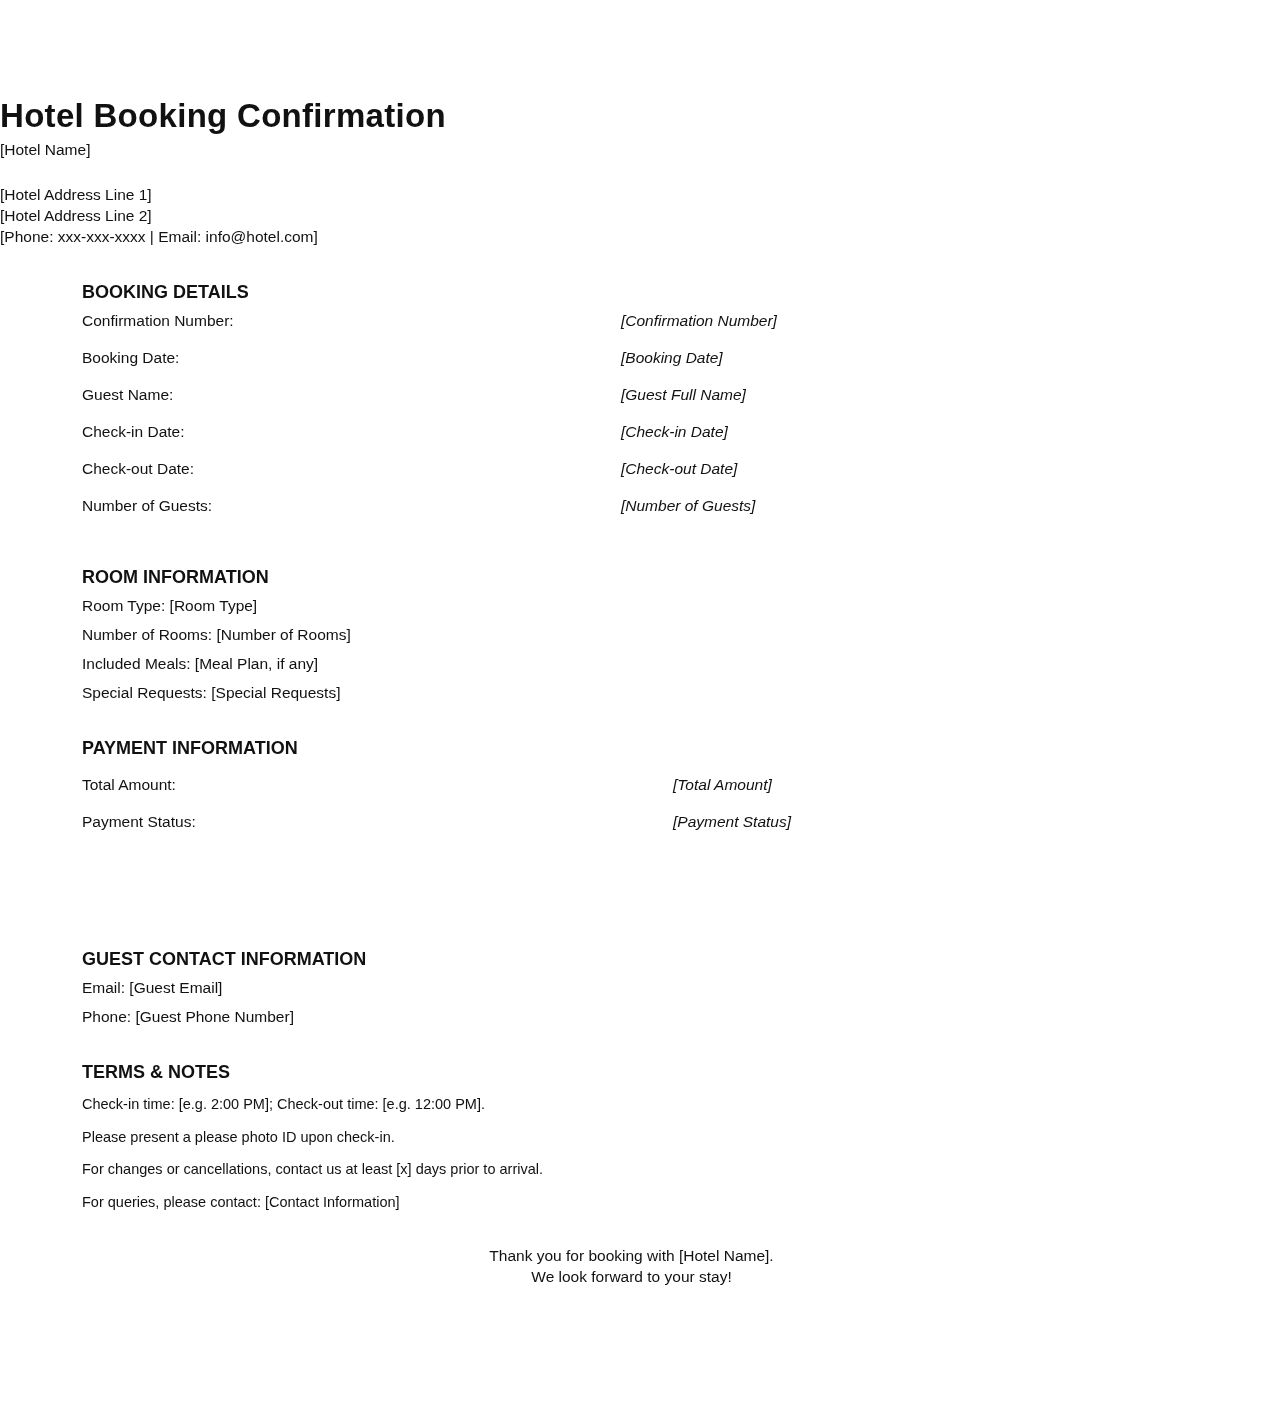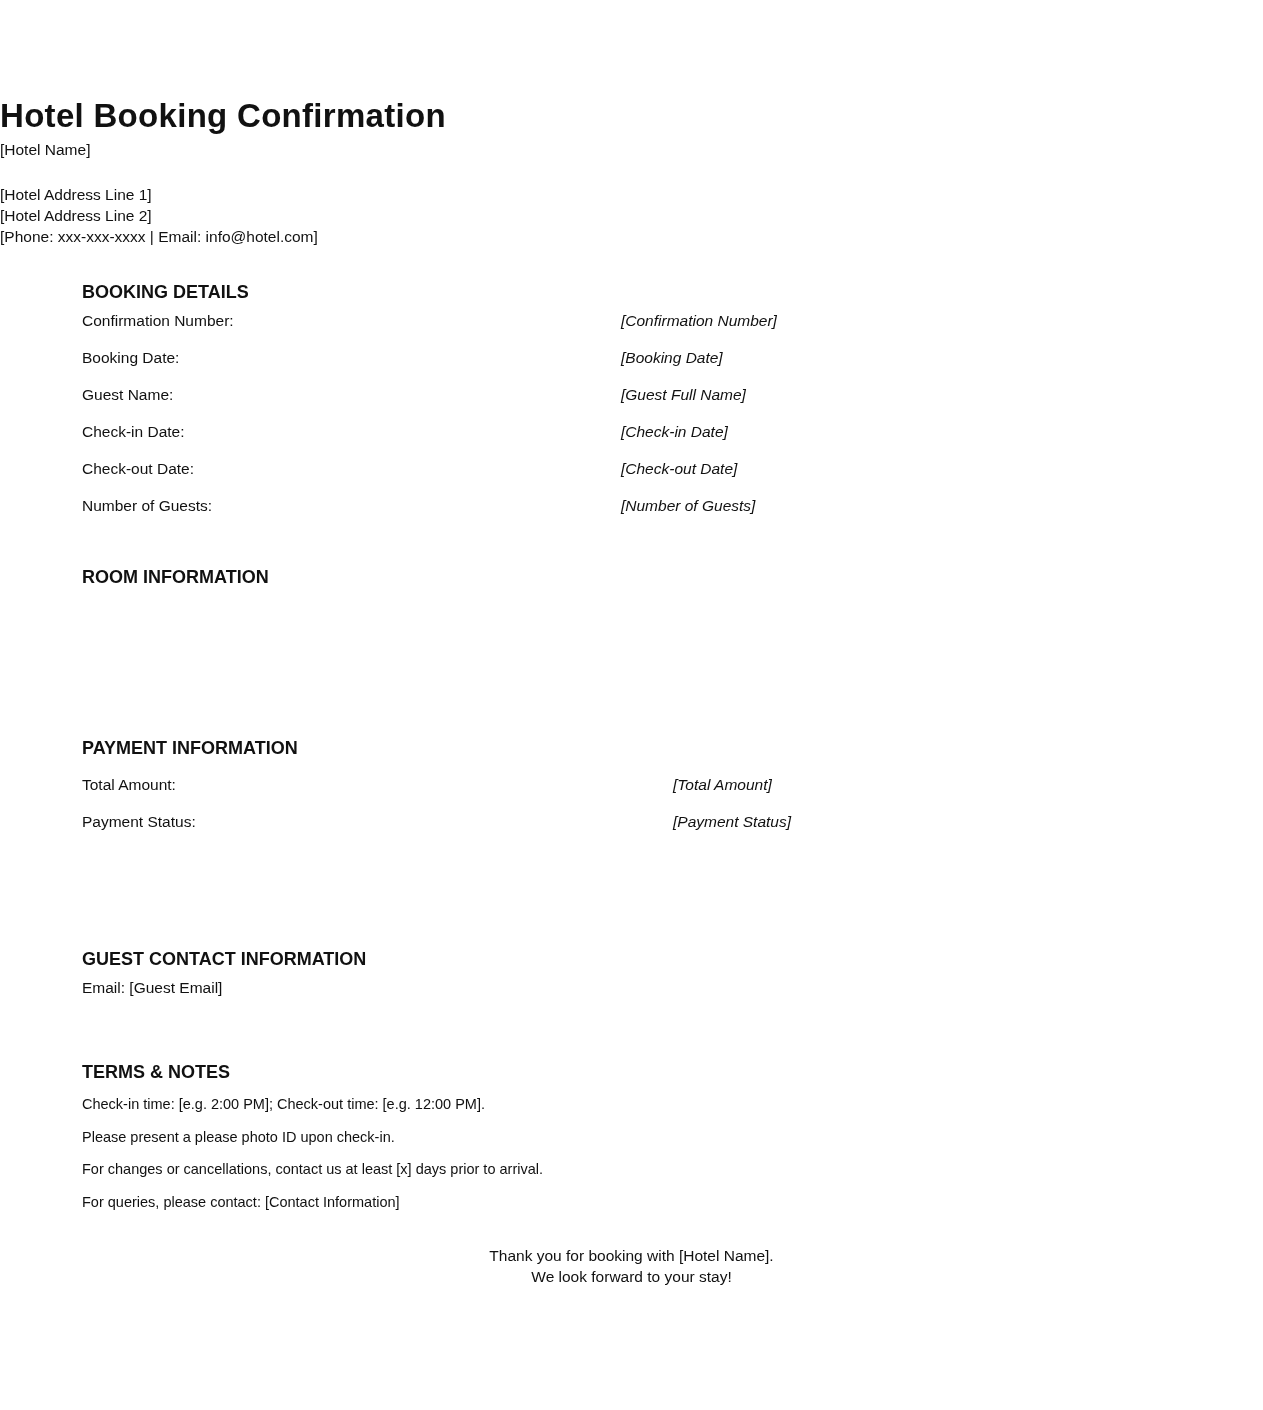--- a/index.html
+++ b/index.html
@@ -122,40 +122,47 @@
     </div>
     <div class="kv-row">
       <span class="kv-label">Number of Guests:</span>
       <span class="kv-value" style="left:539px;">[Number of Guests]</span>
     </div>
   </div>
 </div>
 
 <div class="section" style="top:565px;">
   <h2 class="section-title">ROOM INFORMATION</h2>
+  <div style="margin-top:6px;">
+    <div class="line">Room Type: [Room Type]</div>
+    <div class="line">Number of Rooms: [Number of Rooms]</div>
+    <div class="line">Included Meals: [Meal Plan, if any]</div>
+    <div class="line">Special Requests: [Special Requests]</div>
+  </div>
 </div>
 
 <div class="section" style="top:736px; width:1100px;">
   <h2 class="section-title">PAYMENT INFORMATION</h2>
   <div style="margin-top:14px;">
     <div class="kv-row">
       <span class="kv-label">Total Amount:</span>
       <span class="kv-value" style="left:591px;">[Total Amount]</span>
     </div>
     <div class="kv-row">
       <span class="kv-label">Payment Status:</span>
       <span class="kv-value" style="left:591px;">[Payment Status]</span>
     </div>
   </div>
 </div>
 
 <div class="section" style="top:947px;">
   <h2 class="section-title">GUEST CONTACT INFORMATION</h2>
   <div style="margin-top:6px;">
     <div class="line">Email: [Guest Email]</div>
+    <div class="line">Phone: [Guest Phone Number]</div>
   </div>
 </div>
 
 <div class="section" style="top:1060px;">
   <h2 class="section-title">TERMS &amp; NOTES</h2>
   <div style="margin-top:10px;">
     <div class="terms-line">Check-in time: [e.g. 2:00 PM]; Check-out time: [e.g. 12:00 PM].</div>
     <div class="terms-line">Please present a please photo ID upon check-in.</div>
     <div class="terms-line">For changes or cancellations, contact us at least [x] days prior to arrival.</div>
     <div class="terms-line">For queries, please contact: [Contact Information]</div>

